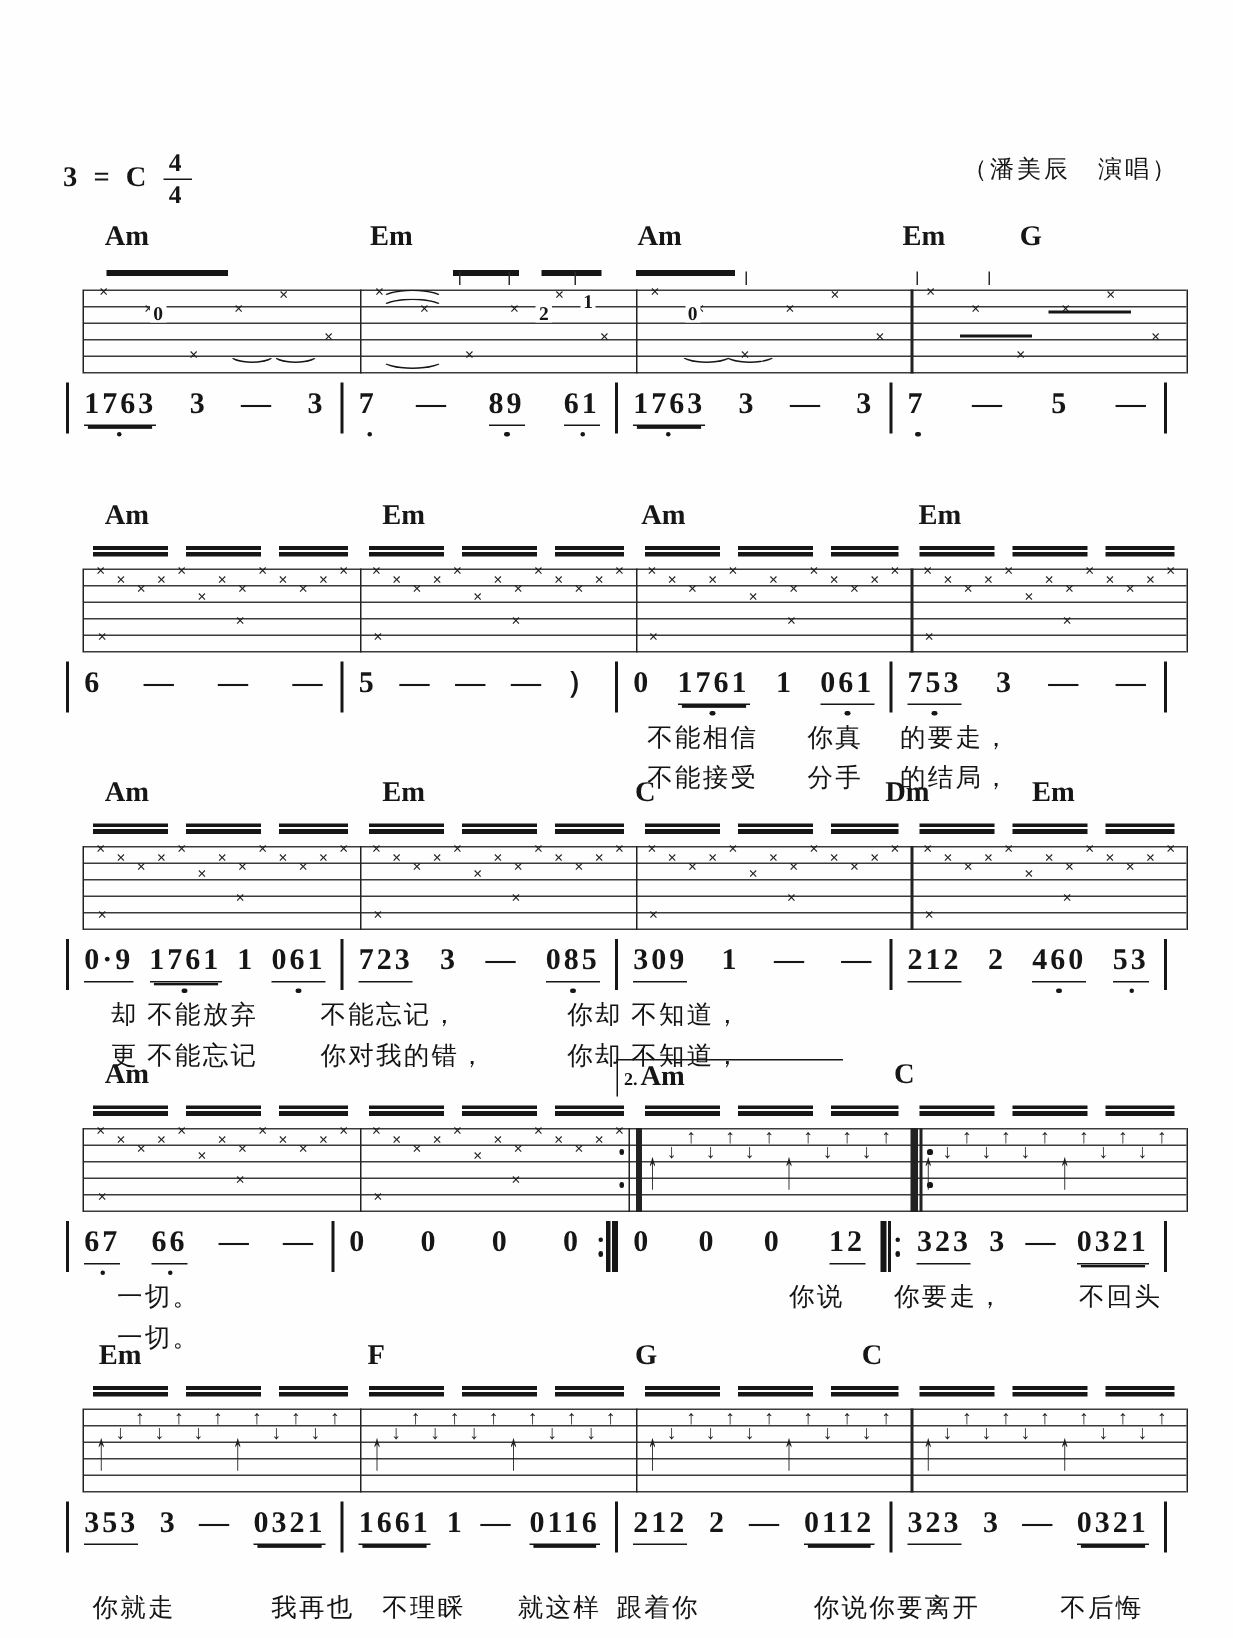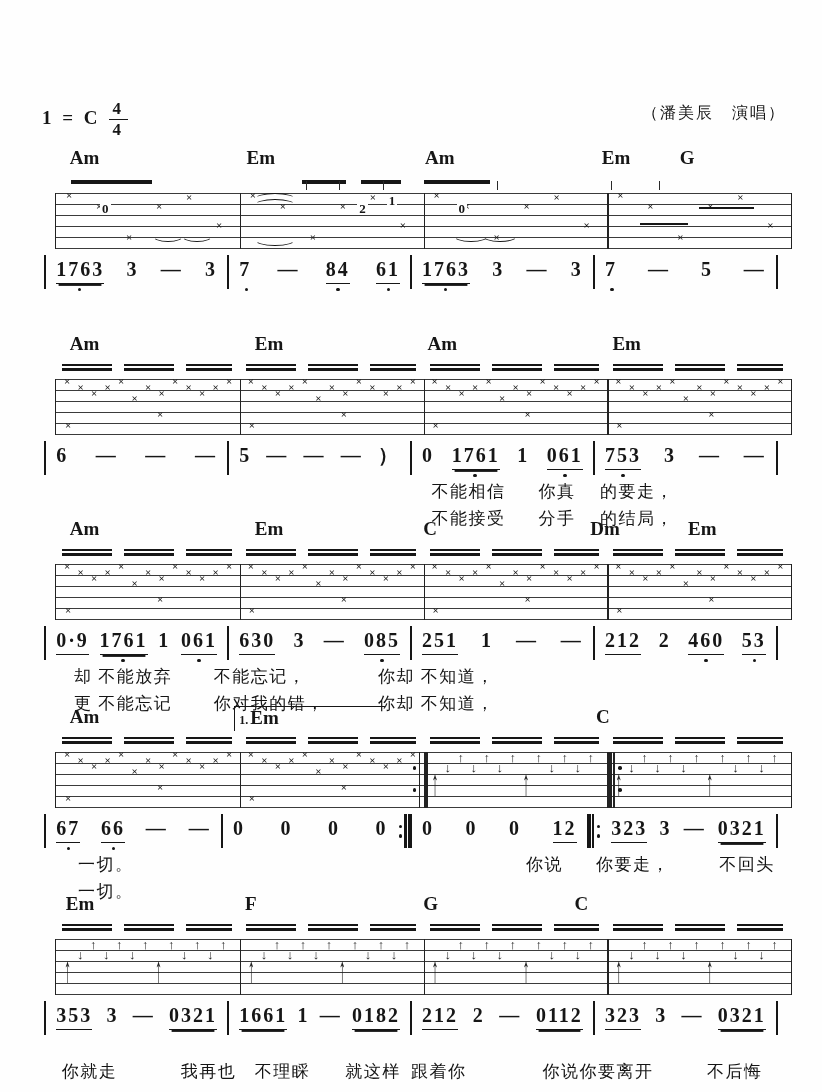--- a/index.html
+++ b/index.html
@@ -49,21 +49,21 @@
   .rep .dots i{width:3.5px;height:3.5px;border-radius:50%;background:#161616;}
   .rep .b{width:2.2px;height:34px;background:#161616;margin:0 1px;}
   .rep .bt{width:4.5px;height:34px;background:#161616;}
   .lyric-frag{position:absolute;font-size:17px;letter-spacing:1.5px;white-space:nowrap;color:#141414;}
 </style>
 </head>
 <body>
 
 <div class="page">
   <div class="keysig">
-    <span>1 = C</span><span class="frac"><span class="num">4</span><span class="den">4</span></span>
+    <span>3 = C</span><span class="frac"><span class="num">4</span><span class="den">4</span></span>
   </div>
   <div class="artist">（潘美辰　演唱）</div>
   <div id="systems">
       <div class="system" style="top: 147px;">
         <span class="chord" style="left: 8.5%;">Am</span>
         <span class="chord" style="left: 30%;">Em</span>
         <span class="chord" style="left: 51.7%;">Am</span>
         <span class="chord" style="left: 73.2%;">Em</span>
         <span class="chord" style="left: 82.7%;">G</span>
         <div class="staff">
@@ -129,21 +129,21 @@
           <div class="measure">
             <span class="tok u2 ld">1763</span>
             <span class="tok">3</span>
             <span class="tok">—</span>
             <span class="tok">3</span>
           </div>
           <div class="nbar"></div>
           <div class="measure">
             <span class="tok ld">7</span>
             <span class="tok">—</span>
-            <span class="tok u1 ld">84</span>
+            <span class="tok u1 ld">89</span>
             <span class="tok u1 ld">61</span>
           </div>
           <div class="nbar"></div>
           <div class="measure">
             <span class="tok u2 ld">1763</span>
             <span class="tok">3</span>
             <span class="tok">—</span>
             <span class="tok">3</span>
           </div>
           <div class="nbar"></div>
@@ -375,28 +375,28 @@
         <div class="notation">
           <div class="nbar"></div>
           <div class="measure">
             <span class="tok u1">0·9</span>
             <span class="tok u2 ld">1761</span>
             <span class="tok">1</span>
             <span class="tok u1 ld">061</span>
           </div>
           <div class="nbar"></div>
           <div class="measure">
-            <span class="tok u1">630</span>
+            <span class="tok u1">723</span>
             <span class="tok">3</span>
             <span class="tok">—</span>
             <span class="tok u1 ld">085</span>
           </div>
           <div class="nbar"></div>
           <div class="measure">
-            <span class="tok u1">251</span>
+            <span class="tok u1">309</span>
             <span class="tok">1</span>
             <span class="tok">—</span>
             <span class="tok">—</span>
           </div>
           <div class="nbar"></div>
           <div class="measure">
             <span class="tok u1">212</span>
             <span class="tok">2</span>
             <span class="tok u1 ld">460</span>
             <span class="tok u1 ld">53</span>
@@ -405,21 +405,21 @@
         </div>
         <span class="lyric-frag" style="left: 9%; top: 147px;">却 不能放弃</span>
         <span class="lyric-frag" style="left: 26%; top: 147px;">不能忘记，</span>
         <span class="lyric-frag" style="left: 46%; top: 147px;">你却 不知道，</span>
         <span class="lyric-frag" style="left: 9%; top: 174px;">更 不能忘记</span>
         <span class="lyric-frag" style="left: 26%; top: 174px;">你对我的错，</span>
         <span class="lyric-frag" style="left: 46%; top: 174px;">你却 不知道，</span>
       </div>
       <div class="system" style="top: 706px;">
         <span class="chord" style="left: 8.5%;">Am</span>
-        <span class="chord" style="left: 28.5%;"><span class="volta" style="min-width: 140px;"><span class="vnum">1.</span><span>Em</span></span></span>
+        <span class="chord" style="left: 50%;"><span class="volta" style="min-width: 140px;"><span class="vnum">2.</span><span>Am</span></span></span>
         <span class="chord" style="left: 72.5%;">C</span>
         <div class="staff">
           <div class="l" style="top: 0px;"></div>
           <div class="l" style="top: 11px;"></div>
           <div class="l" style="top: 22px;"></div>
           <div class="l" style="top: 33px;"></div>
           <div class="l" style="top: 44px;"></div>
           <div class="l" style="top: 55px;"></div>
           <div class="sbar" style="left: 183.75px;"></div>
           <div class="sbar thick" style="left: 367.5px;"></div>
@@ -636,21 +636,21 @@
             <span class="tok u1">353</span>
             <span class="tok">3</span>
             <span class="tok">—</span>
             <span class="tok u2">0321</span>
           </div>
           <div class="nbar"></div>
           <div class="measure">
             <span class="tok u2">1661</span>
             <span class="tok">1</span>
             <span class="tok">—</span>
-            <span class="tok u2">0182</span>
+            <span class="tok u2">0116</span>
           </div>
           <div class="nbar"></div>
           <div class="measure">
             <span class="tok u1">212</span>
             <span class="tok">2</span>
             <span class="tok">—</span>
             <span class="tok u2">0112</span>
           </div>
           <div class="nbar"></div>
           <div class="measure">

